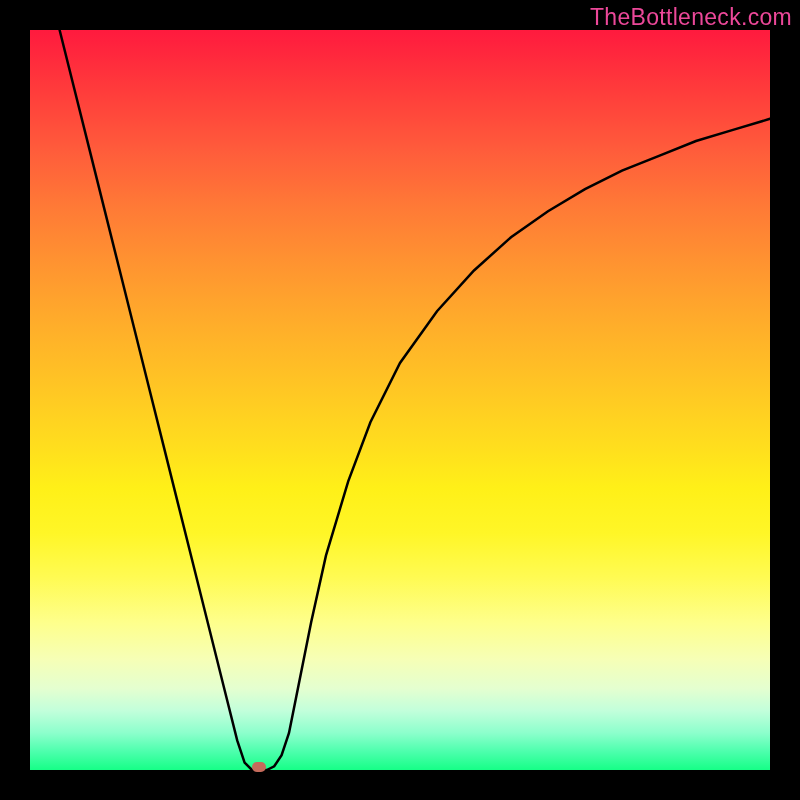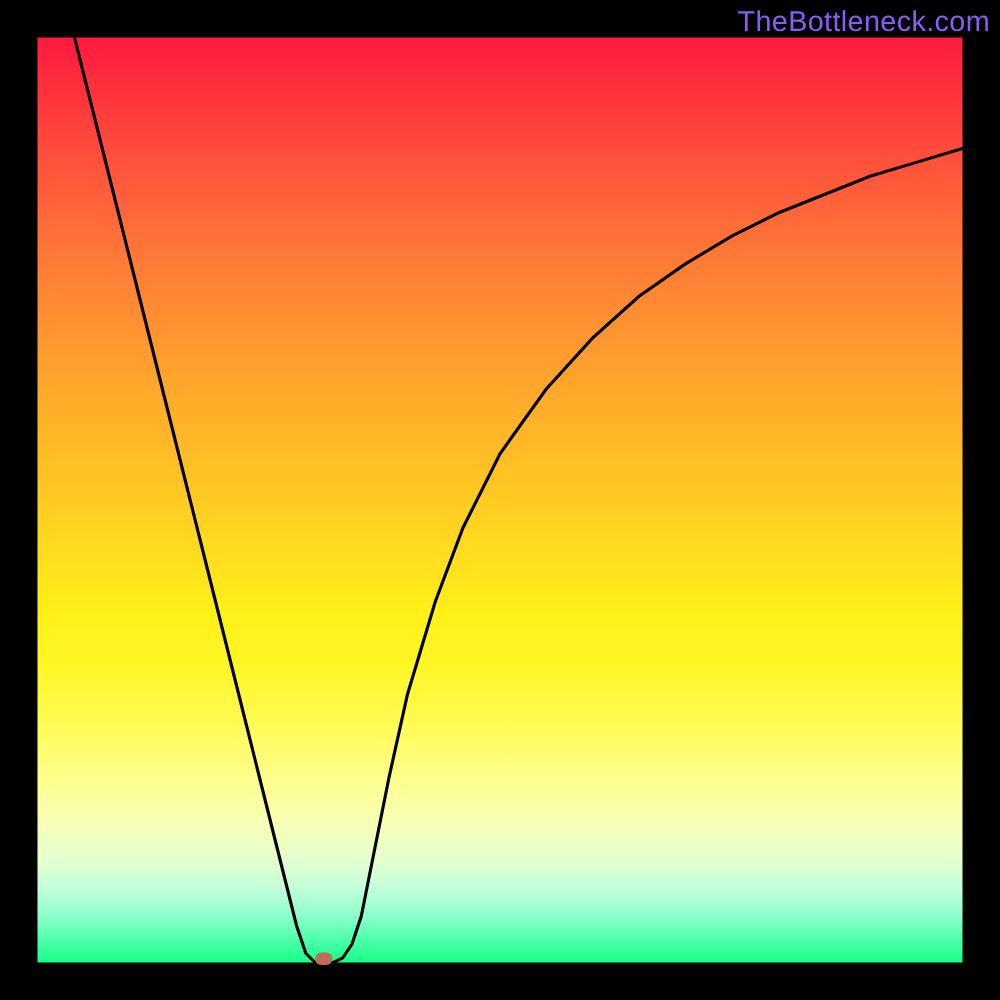--- a/index.html
+++ b/index.html
@@ -42,21 +42,21 @@
       #c2ffdb 92%,
       #8cffcc 95%,
       #4dffad 97.5%,
       #16ff87 100%
     );
   }
   .watermark {
     position: absolute;
     top: 4px;
     right: 8px;
-    color: #8b5cf6;
+    color: #ec4899;
     font-size: 23px;
     font-weight: 400;
     letter-spacing: 0.3px;
     user-select: none;
   }
   .curve-svg {
     position: absolute;
     left: 0;
     top: 0;
     width: 740px;

